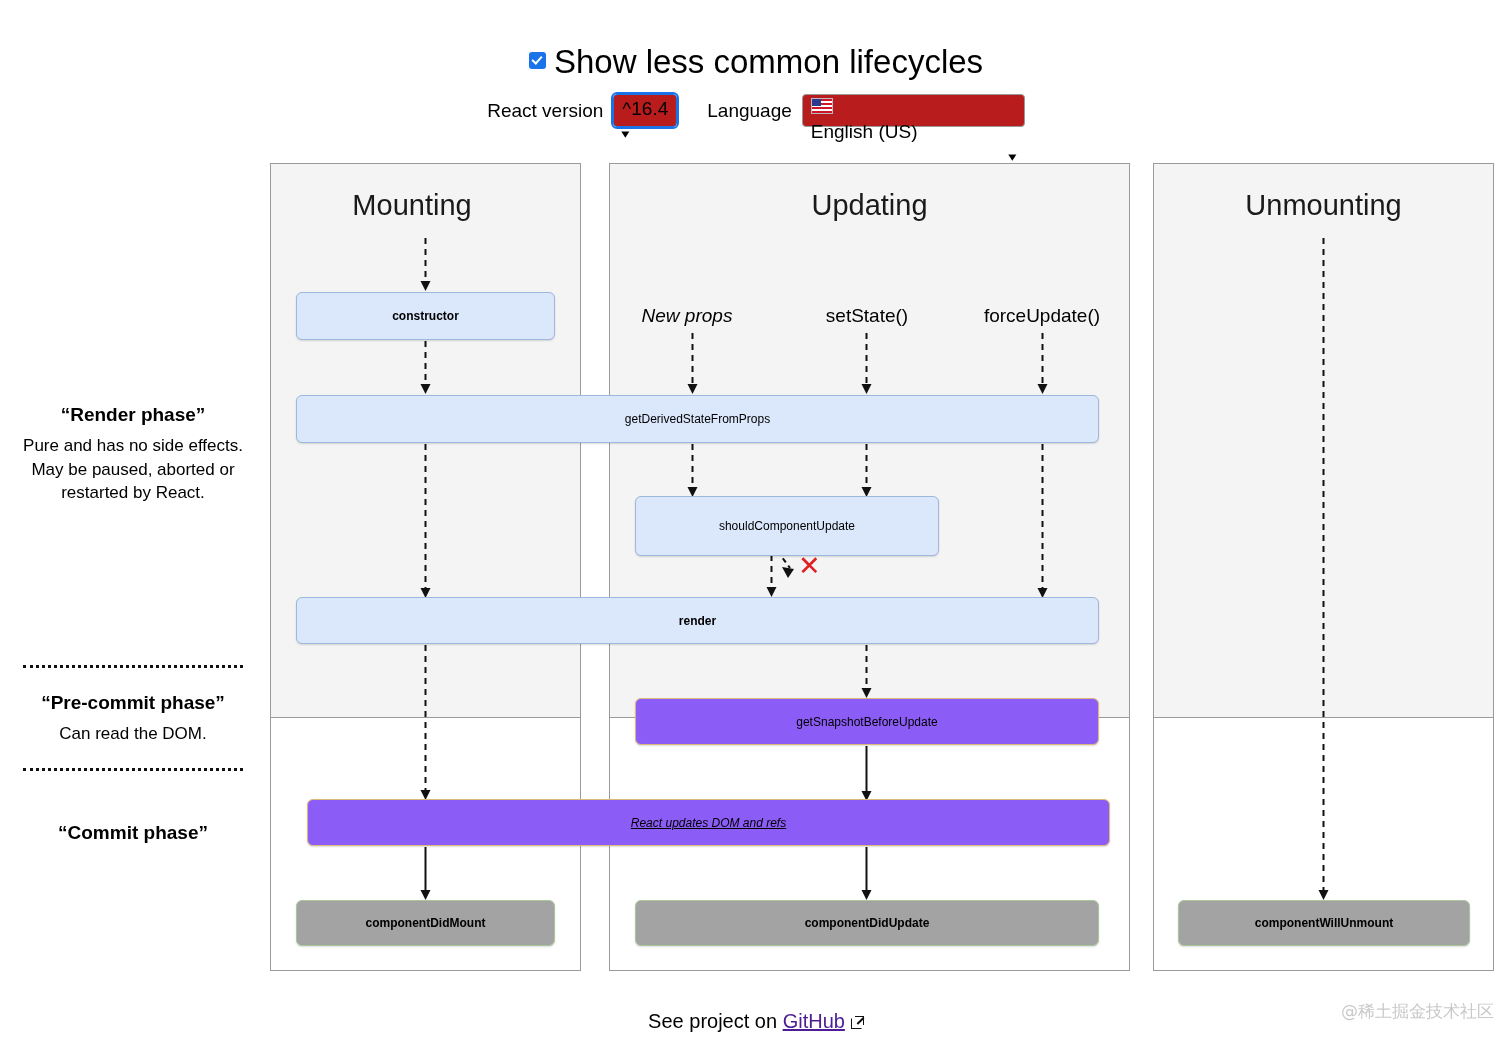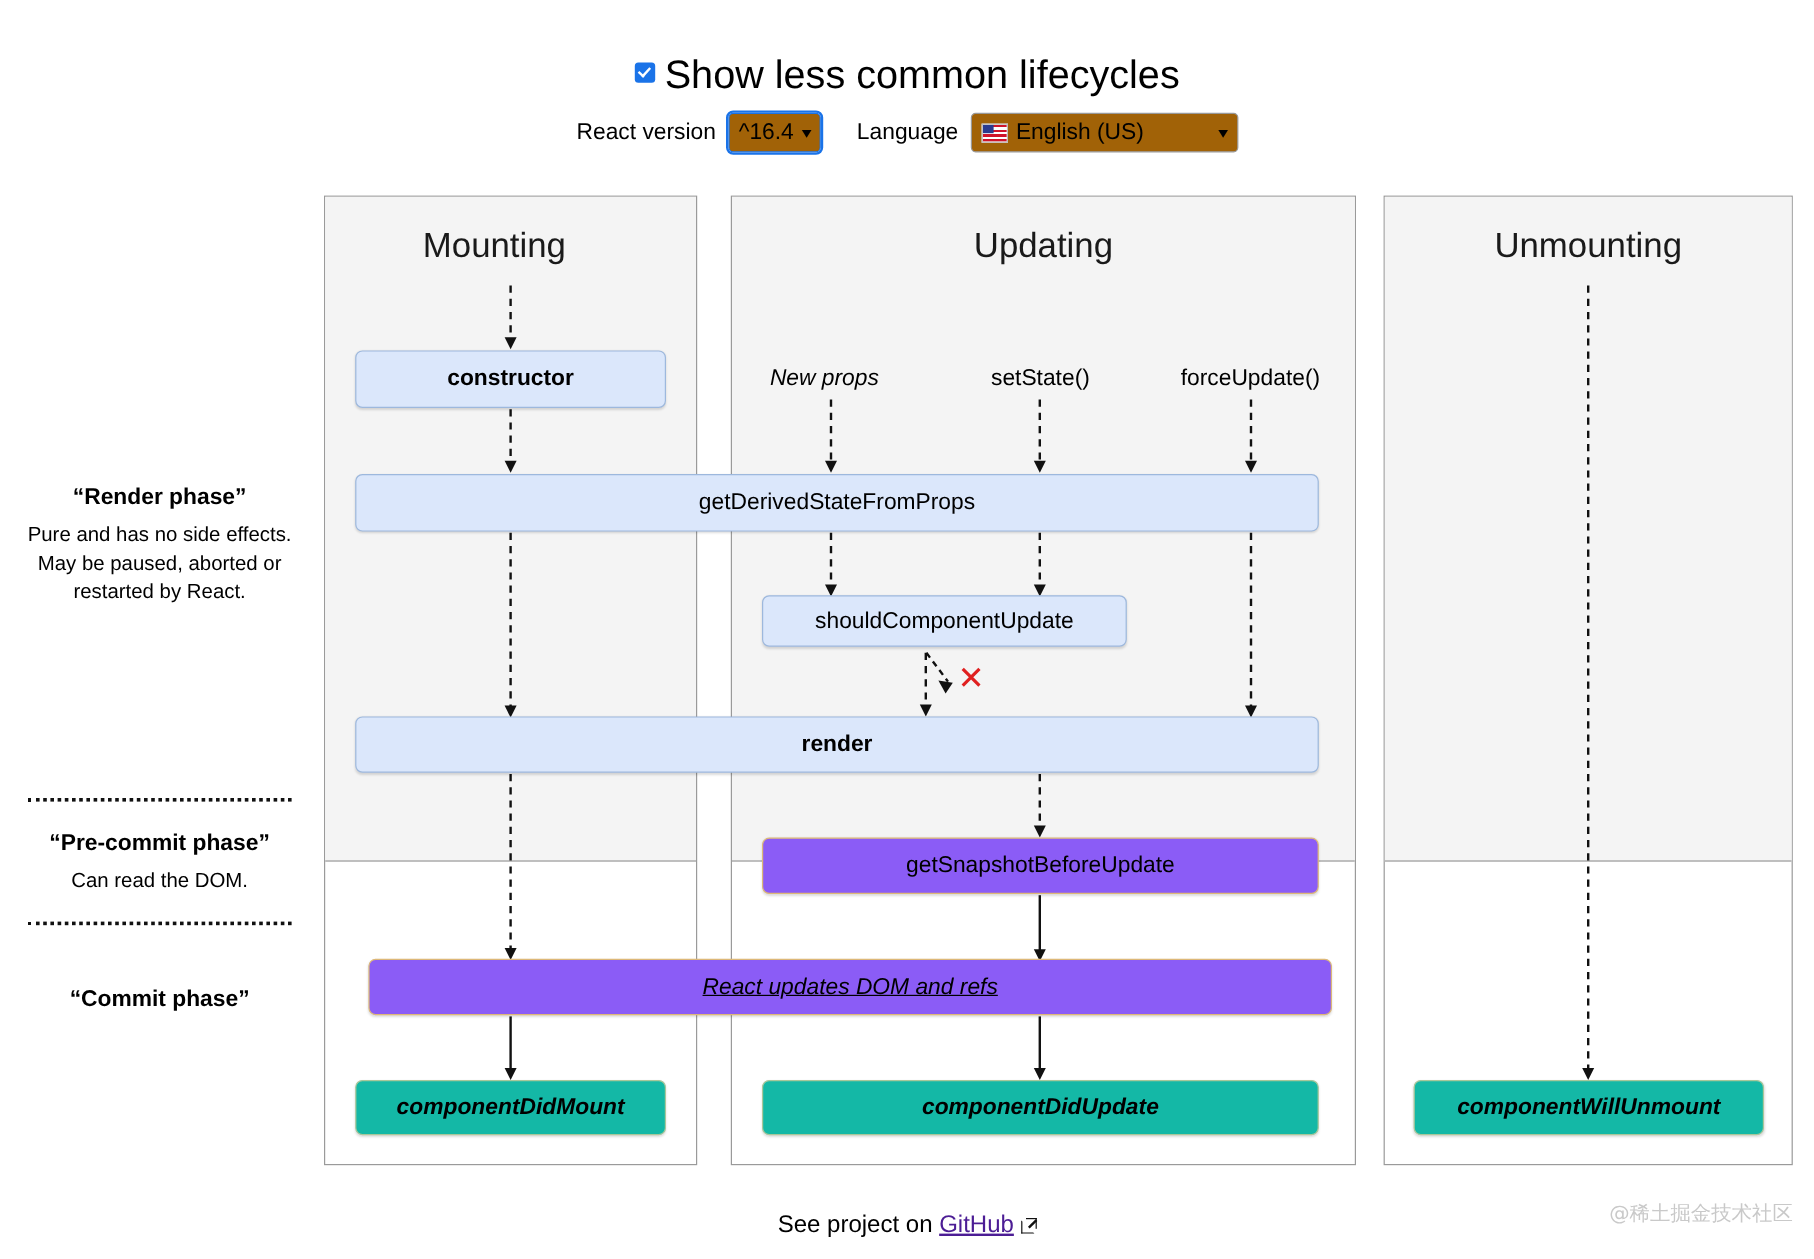--- a/index.html
+++ b/index.html
@@ -65,29 +65,30 @@
     width: 1512px;
     display: flex;
     align-items: center;
     justify-content: center;
     gap: 10px;
     font-size: 19px;
   }
   .ctrl-label { white-space: nowrap; }
   .select-box {
     display: inline-flex;
-    align-items: center;
+    align-items: flex-start;
     gap: 7px;
     border: 1px solid #999;
     border-radius: 4px;
-    background: #a16207;
+    background: #b91c1c;
     padding: 3px 8px;
     font-size: 19px;
     height: 25px;
     box-sizing: content-box;
+    flex-direction: column;
   }
   .select-box.focused {
     outline: 2px solid #1a73e8;
     outline-offset: 0px;
     border-color: #1a73e8;
   }
   .select-version { margin-right: 20px; }
   .select-lang { min-width: 205px; justify-content: flex-start; }
   .select-lang .chev { margin-left: auto; }
   .chev {
@@ -170,28 +171,28 @@
   }
 
   
   .box {
     position: absolute;
     box-sizing: border-box;
     border-radius: 6px;
     display: flex;
     align-items: center;
     justify-content: center;
-    font-size: 19px;
+    font-size: 12px;
     line-height: 24px;
     text-align: center;
     box-shadow: 0 1px 2px rgba(0,0,0,0.14);
   }
   .box.blue   { background: #dbe7fb; border: 1px solid #9db8dd; }
   .box.yellow { background: #8b5cf6; border: 1px solid #ddb878; }
-  .box.green  { background: #14b8a6; border: 1px solid #a9c79a; font-style: italic; }
+  .box.green  { background: #a3a3a3; border: 1px solid #a9c79a; }
   .box.bold   { font-weight: bold; }
   .box.italic { font-style: italic; }
 
   
   .trigger {
     position: absolute;
     font-size: 19px;
     line-height: 24px;
     text-align: center;
     white-space: nowrap;
@@ -454,21 +455,21 @@
 <div class="red-x" style="left:798px; top:552px;">✕</div>
 
 <div class="trigger italic" style="left:607px; top:304px; width:160px;">New props</div>
 <div class="trigger" style="left:787px; top:304px; width:160px;">setState()</div>
 <div class="trigger" style="left:962px; top:304px; width:160px;">forceUpdate()</div>
 
 <div class="box blue bold" style="left:296px; top:292px; width:259px; height:48px;">constructor</div>
 
 <div class="box blue" style="left:296px; top:395px; width:803px; height:48px;">getDerivedStateFromProps</div>
 
-<div class="box blue" style="left:635px; top:496px; width:304px; height:43px;">shouldComponentUpdate</div>
+<div class="box blue" style="left:635px; top:496px; width:304px; height:60px;">shouldComponentUpdate</div>
 
 <div class="box blue bold" style="left:296px; top:597px; width:803px; height:47px;">render</div>
 
 <div class="box yellow" style="left:635px; top:698px; width:464px; height:47px;">getSnapshotBeforeUpdate</div>
 
 <div class="box yellow italic" style="left:307px; top:799px; width:803px; height:47px;text-decoration:underline;">React updates DOM and refs</div>
 
 <div class="box green bold" style="left:296px; top:900px; width:259px; height:46px;">componentDidMount</div>
 
 <div class="box green bold" style="left:635px; top:900px; width:464px; height:46px;">componentDidUpdate</div>

